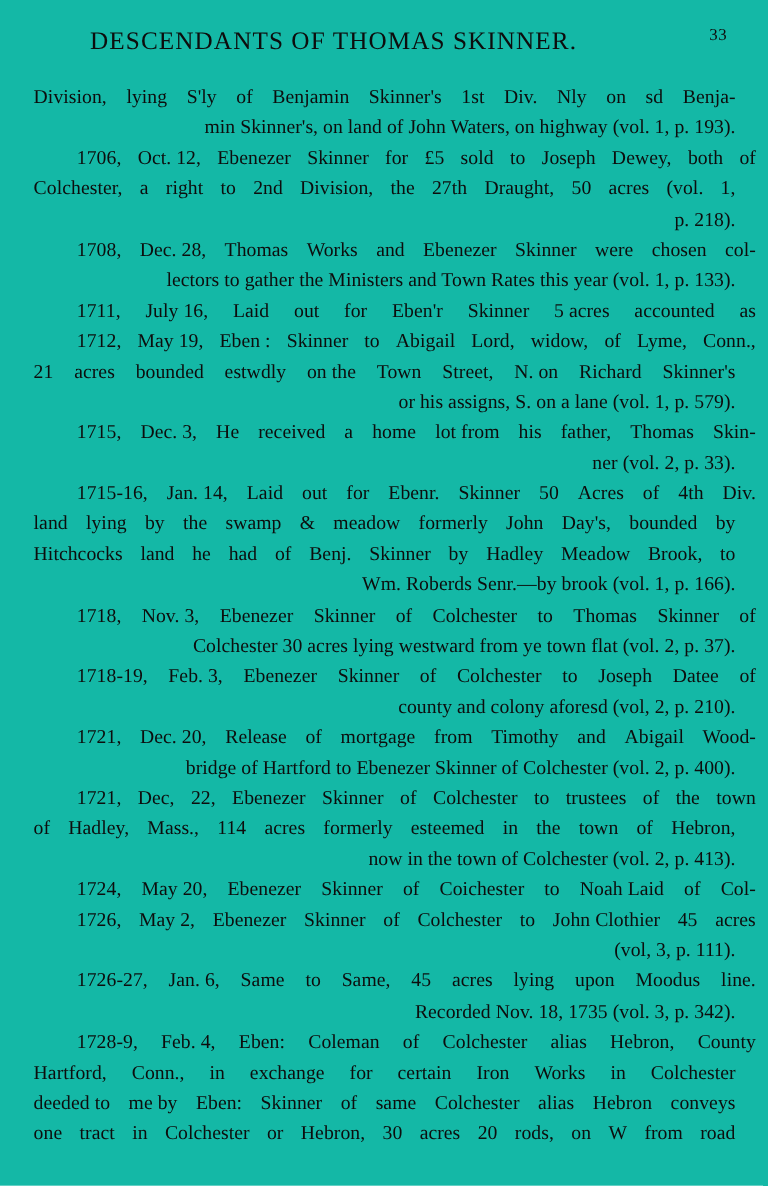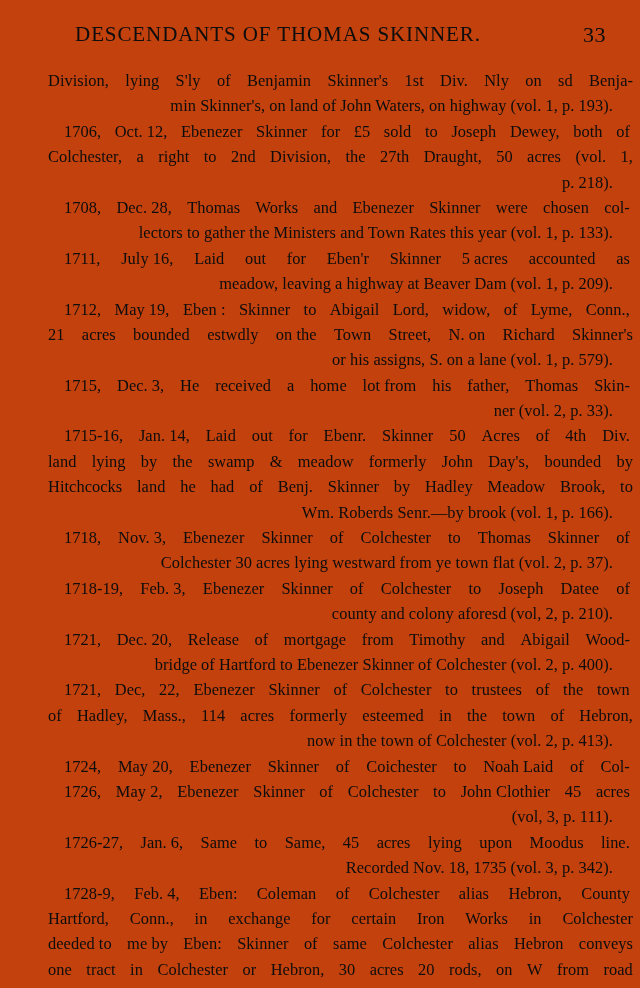--- a/index.html
+++ b/index.html
@@ -13,21 +13,21 @@
     overflow: hidden;
     font-family: "Liberation Serif", "DejaVu Serif", serif;
     color: #0d0d0d;
     -webkit-font-smoothing: antialiased;
   }
 
   .page {
     position: relative;
     width: 640px;
     height: 988px;
-    background: #c2410c;
+    background: #14b8a6;
   }
 
   
   .running-head {
     position: absolute;
     top: 22px;
     left: 28px;
     width: 584px;
     height: 34px;
   }
@@ -38,39 +38,38 @@
     top: 0;
     text-align: center;
     font-size: 21px;
     letter-spacing: 0.9px;
     white-space: nowrap;
   }
   .head-folio {
     position: absolute;
     right: 6px;
     top: 0;
-    font-size: 22px;
+    font-size: 14px;
     letter-spacing: 0.5px;
   }
 
   
   .textblock {
     position: absolute;
     top: 68px;
     left: 28px;
     width: 585px;
   }
 
   .ln {
     height: 25.4px;
     font-size: 16.4px;
     line-height: 25.4px;
     white-space: nowrap;
     letter-spacing: 0.05px;
-    margin-left: 20px;
   }
 
   
   .ln.just {
     display: flex;
     justify-content: space-between;
     width: 585px;
   }
   .ln.just > span { white-space: pre; }
 
@@ -165,21 +164,20 @@
           <span>July 16,</span>
           <span>Laid</span>
           <span>out</span>
           <span>for</span>
           <span>Eben'r</span>
           <span>Skinner</span>
           <span>5 acres</span>
           <span>accounted</span>
           <span>as</span>
         </div>
-        <div class="ln flush">meadow, leaving a highway at Beaver Dam (vol. 1, p. 209).</div>
       </div>
       <div class="para">
         <div class="ln just indent">
           <span>1712,</span>
           <span>May 19,</span>
           <span>Eben :</span>
           <span>Skinner</span>
           <span>to</span>
           <span>Abigail</span>
           <span>Lord,</span>

